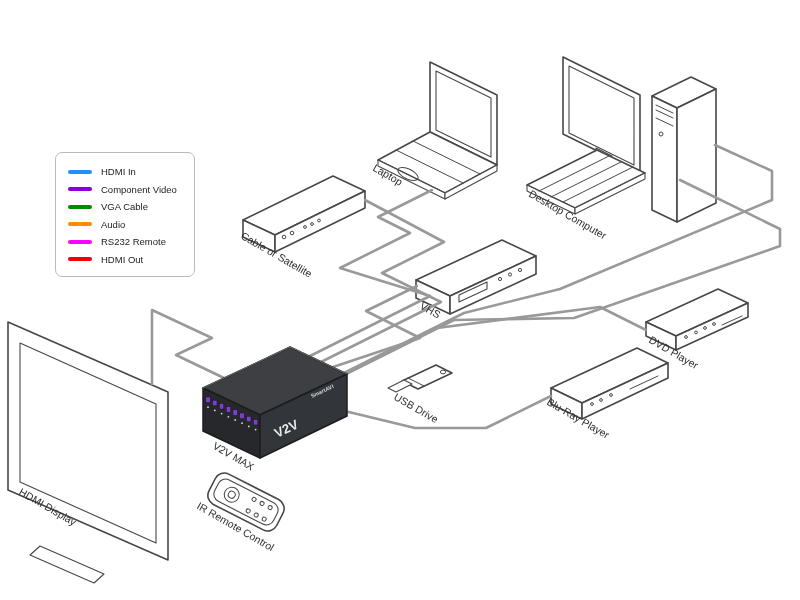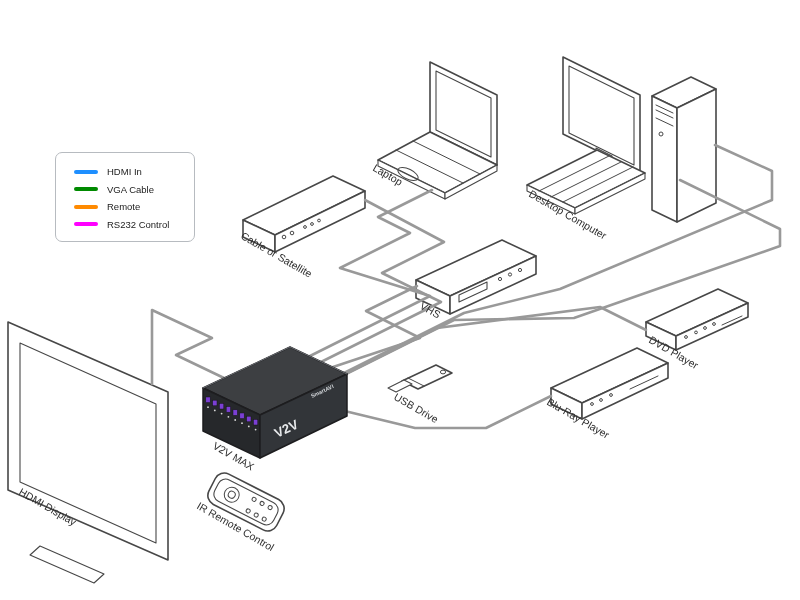--- a/index.html
+++ b/index.html
@@ -1,20 +1,20 @@
 <!DOCTYPE html>
 <html><head>
 <meta charset="utf-8">
 <style>
   html,body{margin:0;padding:0;background:#fff;}
   .stage{position:relative;width:800px;height:600px;background:#fff;overflow:hidden;
          font-family:"Liberation Sans",sans-serif;}
   .stage svg{position:absolute;left:0;top:0;}
   .legend{position:absolute;left:55px;top:152px;width:140px;box-sizing:border-box;
-          background:#fff;border:1.5px solid #b7bbc0;border-radius:7px;padding:10px 18px 8px;}
+          background:#fff;border:1.5px solid #b7bbc0;border-radius:7px;padding:10px 12px 8px;}
   .legend-row{display:flex;align-items:center;gap:9px;height:17.5px;}
   .sw{display:inline-block;width:24px;height:4px;border-radius:2px;flex:0 0 auto;background:#999;}
   .legend-label{font-size:9.5px;color:#222;white-space:nowrap;}
   .dv{fill:#fff;stroke:#474747;stroke-width:1.6;stroke-linejoin:round;}
   .dv2{fill:#fff;stroke:#474747;stroke-width:1.1;stroke-linejoin:round;}
   .dtl{fill:none;stroke:#474747;stroke-width:1;stroke-linecap:round;}
   .cir{fill:none;stroke:#474747;stroke-width:1;}
   .cable{fill:none;stroke:#999;stroke-width:2.6;stroke-linecap:round;stroke-linejoin:round;}
   text.dev{font-size:10.5px;fill:#2e2e2e;}
   text.brand{font-size:5.5px;fill:#cfd2d6;font-weight:bold;}
@@ -192,25 +192,33 @@
     <text class="dev" transform="translate(18,494) rotate(30)">HDMI Display</text>
   </g>
 </svg>
 
 <div class="legend">
   <div class="legend-row">
     <span class="sw" style="background: rgb(30, 143, 255);"></span>
     <span class="legend-label">HDMI In</span>
   </div>
   <div class="legend-row">
+    <span class="sw" style="background: rgb(136, 0, 216);"></span>
+    <span class="legend-label">Component Video</span>
+  </div>
+  <div class="legend-row">
     <span class="sw" style="background: rgb(0, 138, 0);"></span>
     <span class="legend-label">VGA Cable</span>
   </div>
   <div class="legend-row">
     <span class="sw" style="background: rgb(255, 138, 0);"></span>
-    <span class="legend-label">Remote</span>
+    <span class="legend-label">Audio</span>
   </div>
   <div class="legend-row">
     <span class="sw" style="background: rgb(255, 0, 255);"></span>
-    <span class="legend-label">RS232 Control</span>
+    <span class="legend-label">RS232 Remote</span>
+  </div>
+  <div class="legend-row">
+    <span class="sw" style="background: rgb(242, 0, 0);"></span>
+    <span class="legend-label">HDMI Out</span>
   </div>
 </div>
 </div>
 
 </body></html>

